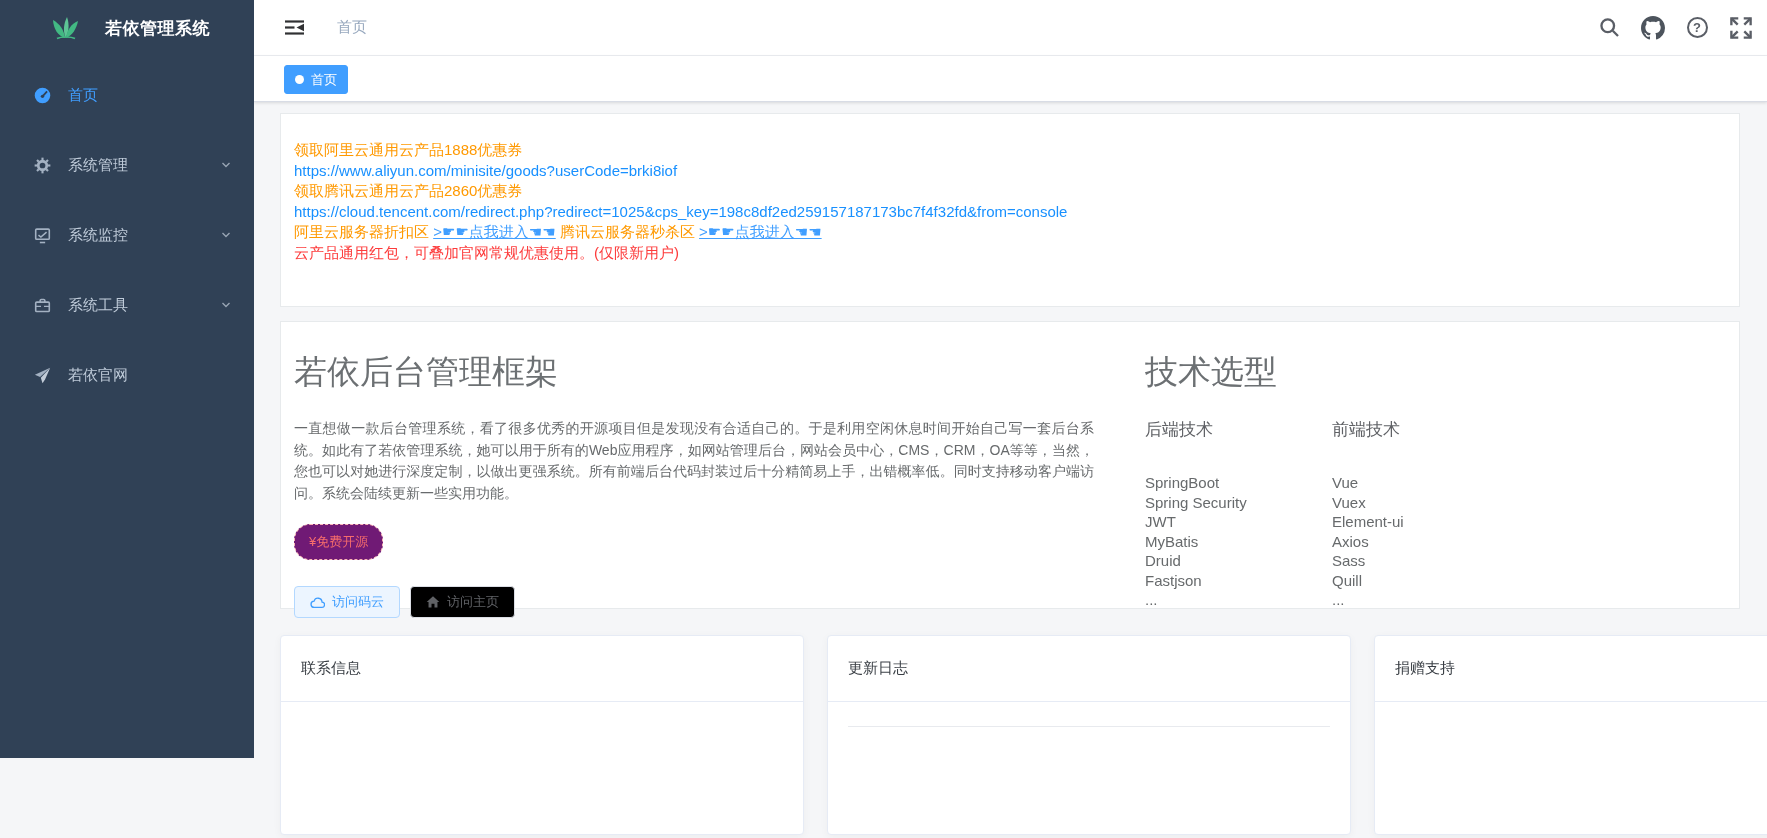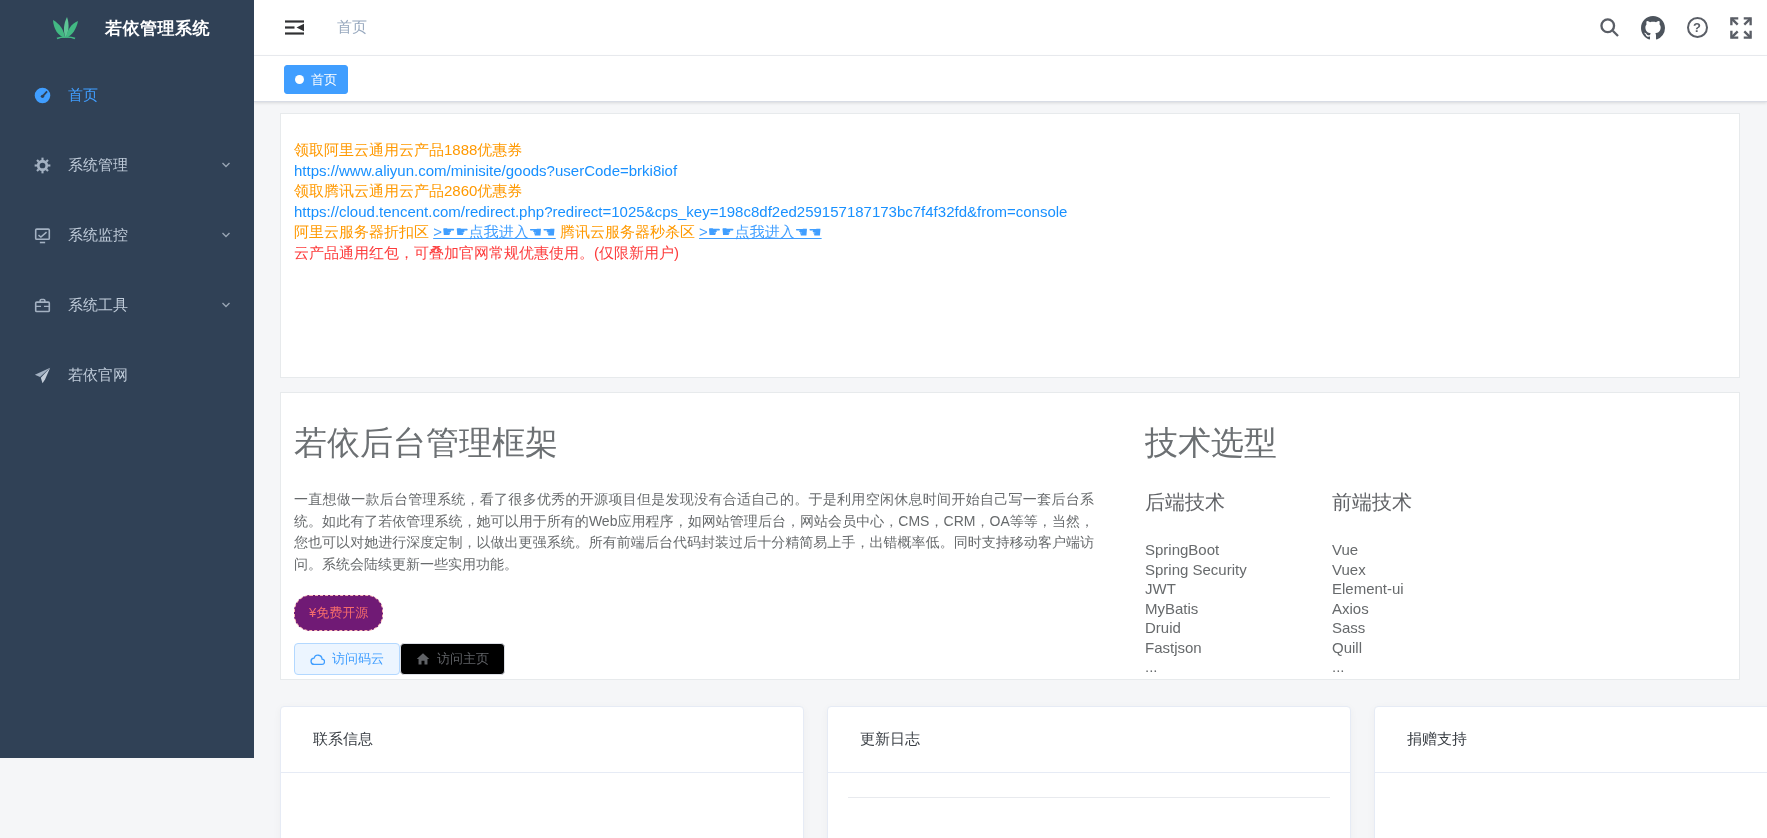--- a/index.html
+++ b/index.html
@@ -68,21 +68,21 @@
     display: inline-block; margin-right: 7px;
   }
 
   .content { padding: 11px 27px 0 26px; }
 
   .panel {
     background: #fff; border: 1px solid #e7eaec; width: 1460px;
   }
 
   
-  .notice { height: 265px; padding: 26px 20px 0 13px; margin-bottom: 14px; }
+  .notice { height: 194px; padding: 26px 20px 0 13px; margin-bottom: 14px; }
   .notice p { font-size: 15px; line-height: 20.5px; white-space: nowrap; }
   .t-orange { color: #FF9900; }
   .t-link { color: #1890ff; cursor: pointer; }
   .t-enter { color: #409EFF; text-decoration: underline; cursor: pointer; }
   .t-red { color: #fd3b3b; }
 
   
   .intro-panel { height: 288px; margin-bottom: 26px; position: relative; }
   .big-title { font-size: 33px; line-height: 40px; font-weight: normal; color: #6c7073; }
   .intro-left { position: absolute; left: 13px; top: 30px; width: 836px; }
@@ -90,44 +90,44 @@
     margin-top: 26px; width: 800px; font-size: 14px; line-height: 21.5px;
     color: #676a6c; text-align: justify;
   }
   .version-line { margin-top: 18px; font-size: 15px; color: #606266; }
   .version-label { font-weight: bold; color: #303133; margin-right: 6px; }
   .free-tag {
     display: inline-block; margin-top: 20px; padding: 8px 14px;
     background: #701a75; border: 1px dashed #f9b5b5; border-radius: 16px;
     color: #f56c6c; font-size: 13px;
   }
-  .btn-row { margin-top: 12px; display: flex; }
+  .btn-row { margin-top: 26px; display: flex; gap: 10px; }
   .btn {
     height: 32px; padding: 0 15px; border-radius: 4px; font-size: 13px;
     display: inline-flex; align-items: center; gap: 7px; cursor: pointer;
     background: #000000; border: 1px solid #dcdfe6; color: #606266;
   }
   .btn.primary-plain { background: #ecf5ff; border-color: #b3d8ff; color: #409EFF; }
 
   .tech-col { position: absolute; left: 864px; top: 30px; }
   .tech-lists { display: flex; margin-top: 26px; }
   .tech-list { width: 187px; }
-  .tech-list-title { font-size: 20px; color: #606266; }
-  .tech-items { margin-top: 24px; font-size: 15px; line-height: 19.5px; color: #676a6c; }
+  .tech-list-title { font-size: 17px; color: #606266; }
+  .tech-items { margin-top: 32px; font-size: 15px; line-height: 19.5px; color: #676a6c; }
   .tech-items span { display: block; }
 
   
   .cards { display: flex; gap: 23px; }
   .card {
     flex: none; width: 524px; height: 200px; background: #fff;
     border: 1px solid #e6ebf5; border-radius: 4px;
     box-shadow: 0 2px 8px rgba(0,0,0,0.04);
   }
   .card-header {
-    padding: 23px 32px; font-size: 15px; color: #3a3f45;
+    padding: 23px 20px; font-size: 15px; color: #3a3f45;
     border-bottom: 1px solid #e6ebf5;
   }
   .card-body { padding: 0 20px; }
   .collapse-line { border-top: 1px solid #e8eaee; margin-top: 24px; }
 
   svg { display: block; }
 </style>
 </head>
 <body>
 

